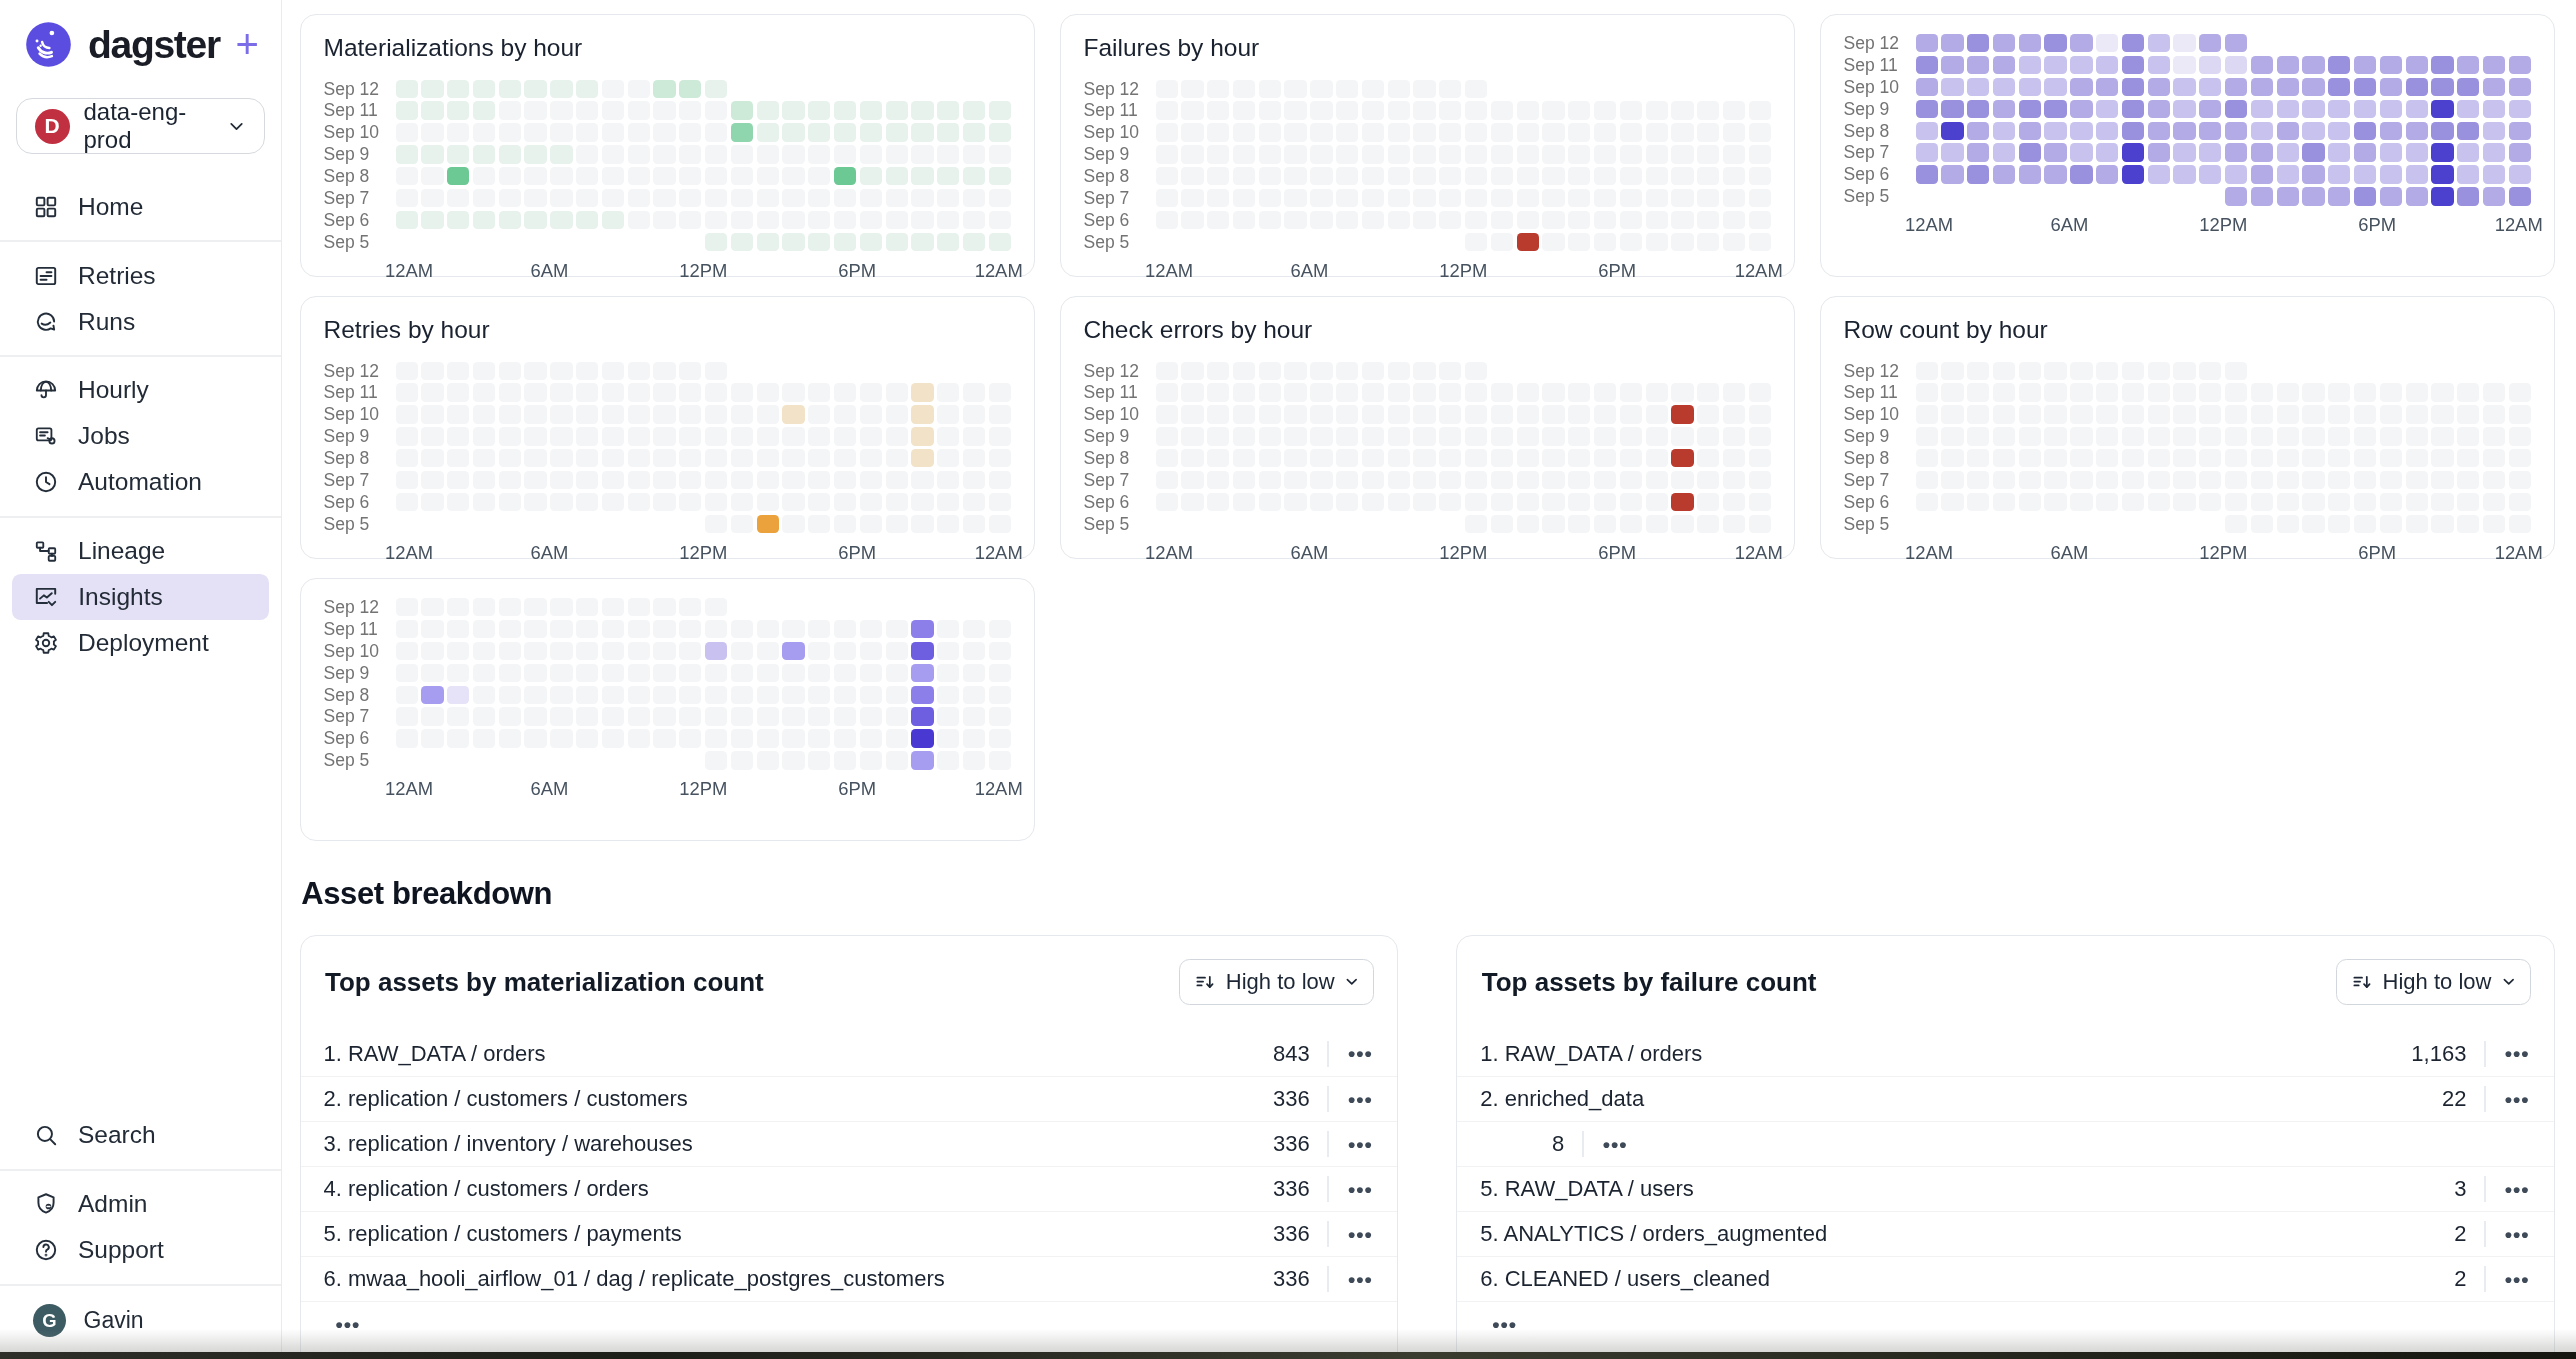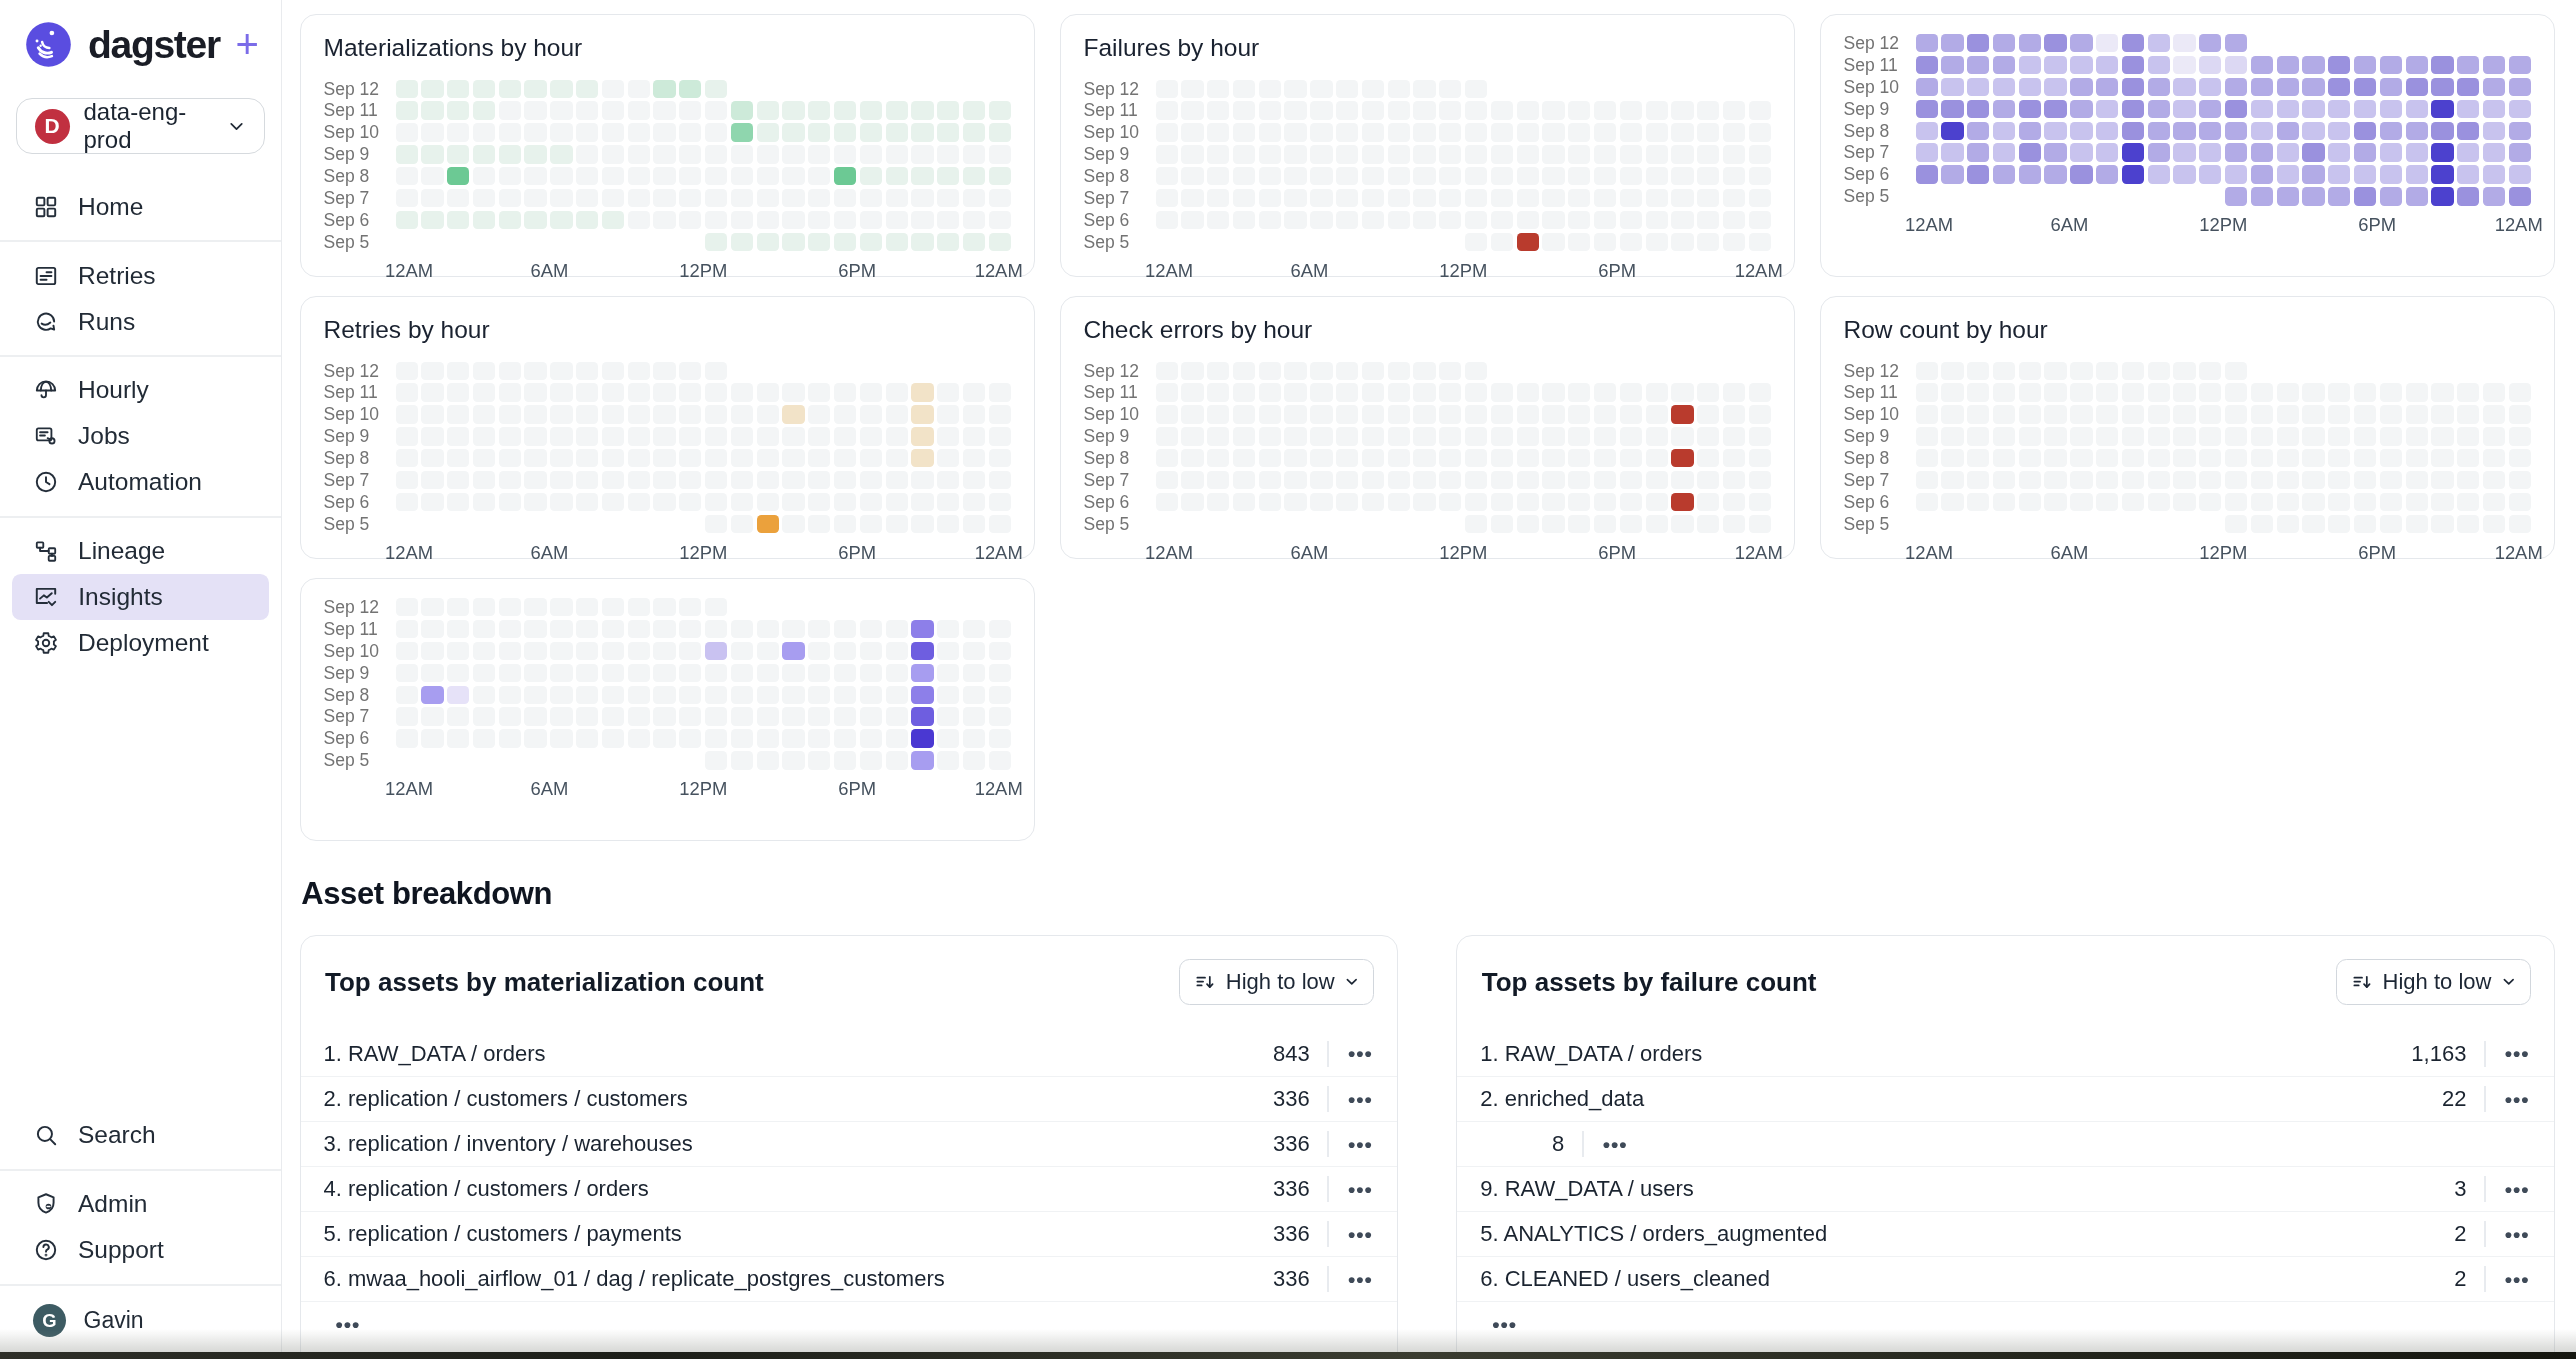--- a/index.html
+++ b/index.html
@@ -1842,21 +1842,21 @@
             <span class="t-value">22</span>
             <span class="t-sep"></span>
             <span class="t-menu">•••</span>
           </div>
           <div class="t-row">
             <span class="t-value">8</span>
             <span class="t-sep"></span>
             <span class="t-menu">•••</span>
           </div>
           <div class="t-row">
-            <span class="t-name">9. RAW_DATA / users</span>
+            <span class="t-name">5. RAW_DATA / users</span>
             <span class="t-value">3</span>
             <span class="t-sep"></span>
             <span class="t-menu">•••</span>
           </div>
           <div class="t-row">
             <span class="t-name">5. ANALYTICS / orders_augmented</span>
             <span class="t-value">2</span>
             <span class="t-sep"></span>
             <span class="t-menu">•••</span>
           </div>

